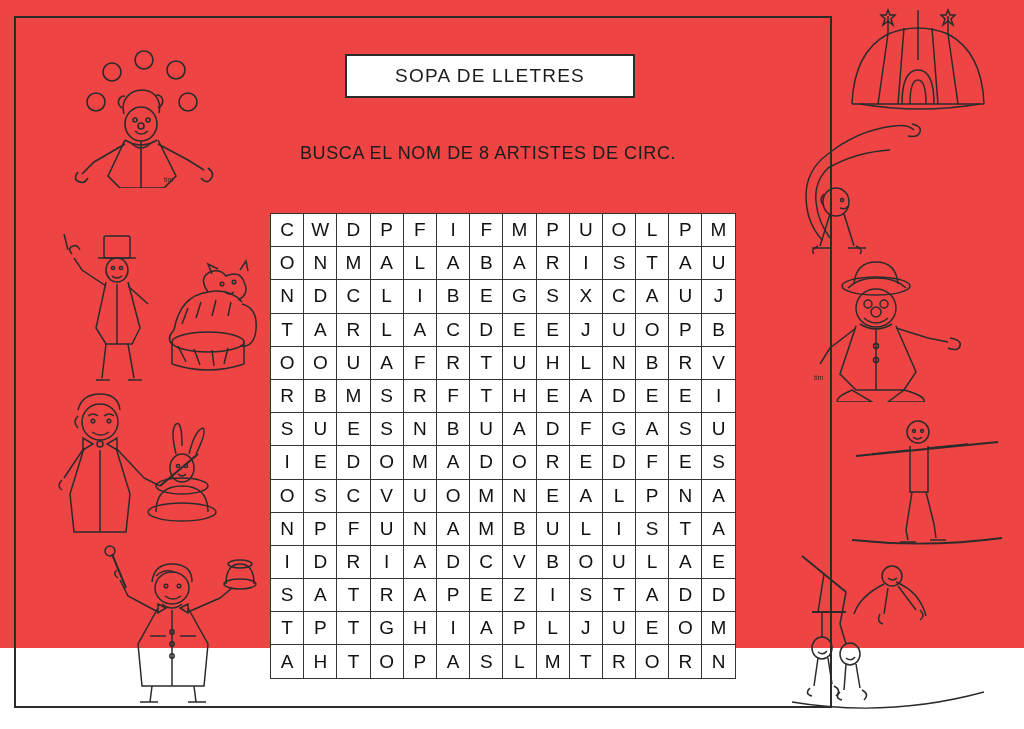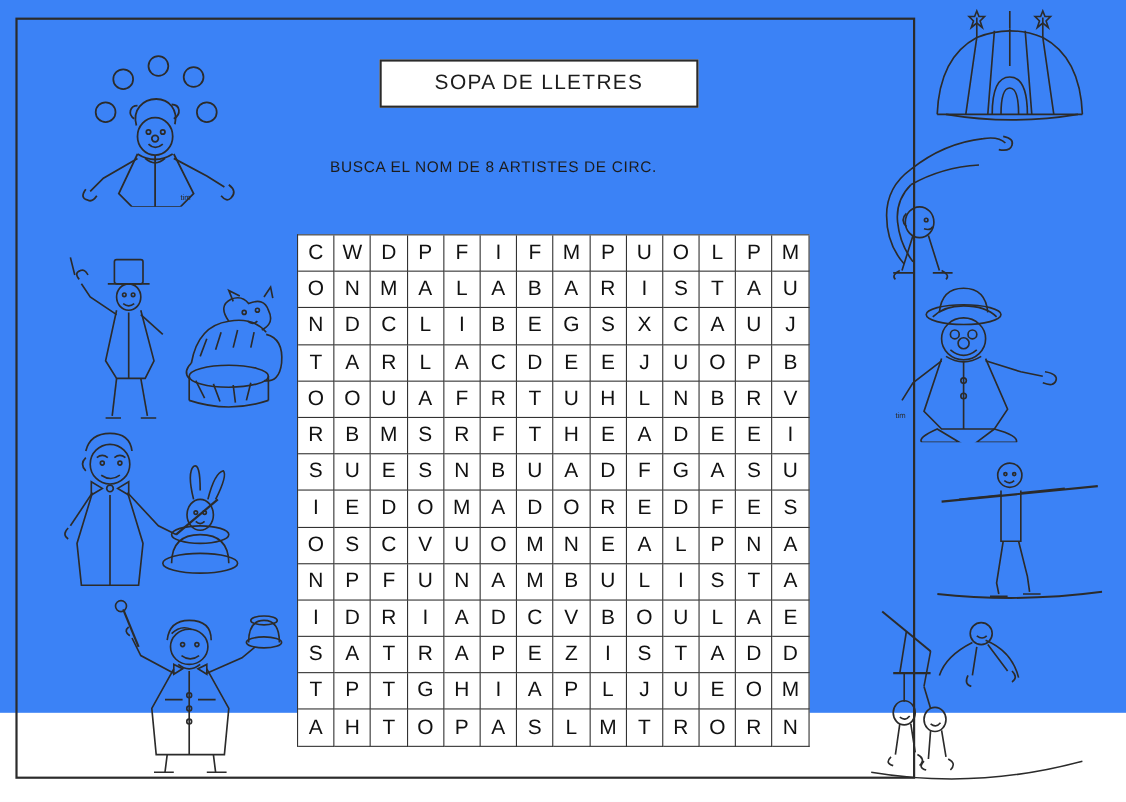--- a/index.html
+++ b/index.html
@@ -13,21 +13,21 @@
     font-family: "Liberation Sans", sans-serif;
     color: #1a1a1a;
     overflow: hidden;
     position: relative;
   }
   #sheet {
     position: absolute;
     left: 0; top: 0;
     width: 1024px;
     height: 648px;
-    background: #3b82f6;
+    background: #ef4444;
   }
   .page-border {
     position: absolute;
     left: 14px;
     top: 16px;
     width: 818px;
     height: 692px;
     border: 2px solid #2b2b2b;
     box-sizing: border-box;
   }
@@ -47,21 +47,21 @@
   }
   .title-text {
     font-size: 19px;
     letter-spacing: 1.2px;
     color: #1c1c1c;
   }
   .instruction {
     position: absolute;
     left: 300px;
     top: 143px;
-    font-size: 14px;
+    font-size: 18px;
     letter-spacing: 0.6px;
     color: #1c1c1c;
     white-space: nowrap;
   }
   
   #grid {
     position: absolute;
     left: 270px;
     top: 213px;
     border-left: 1.5px solid #333;

